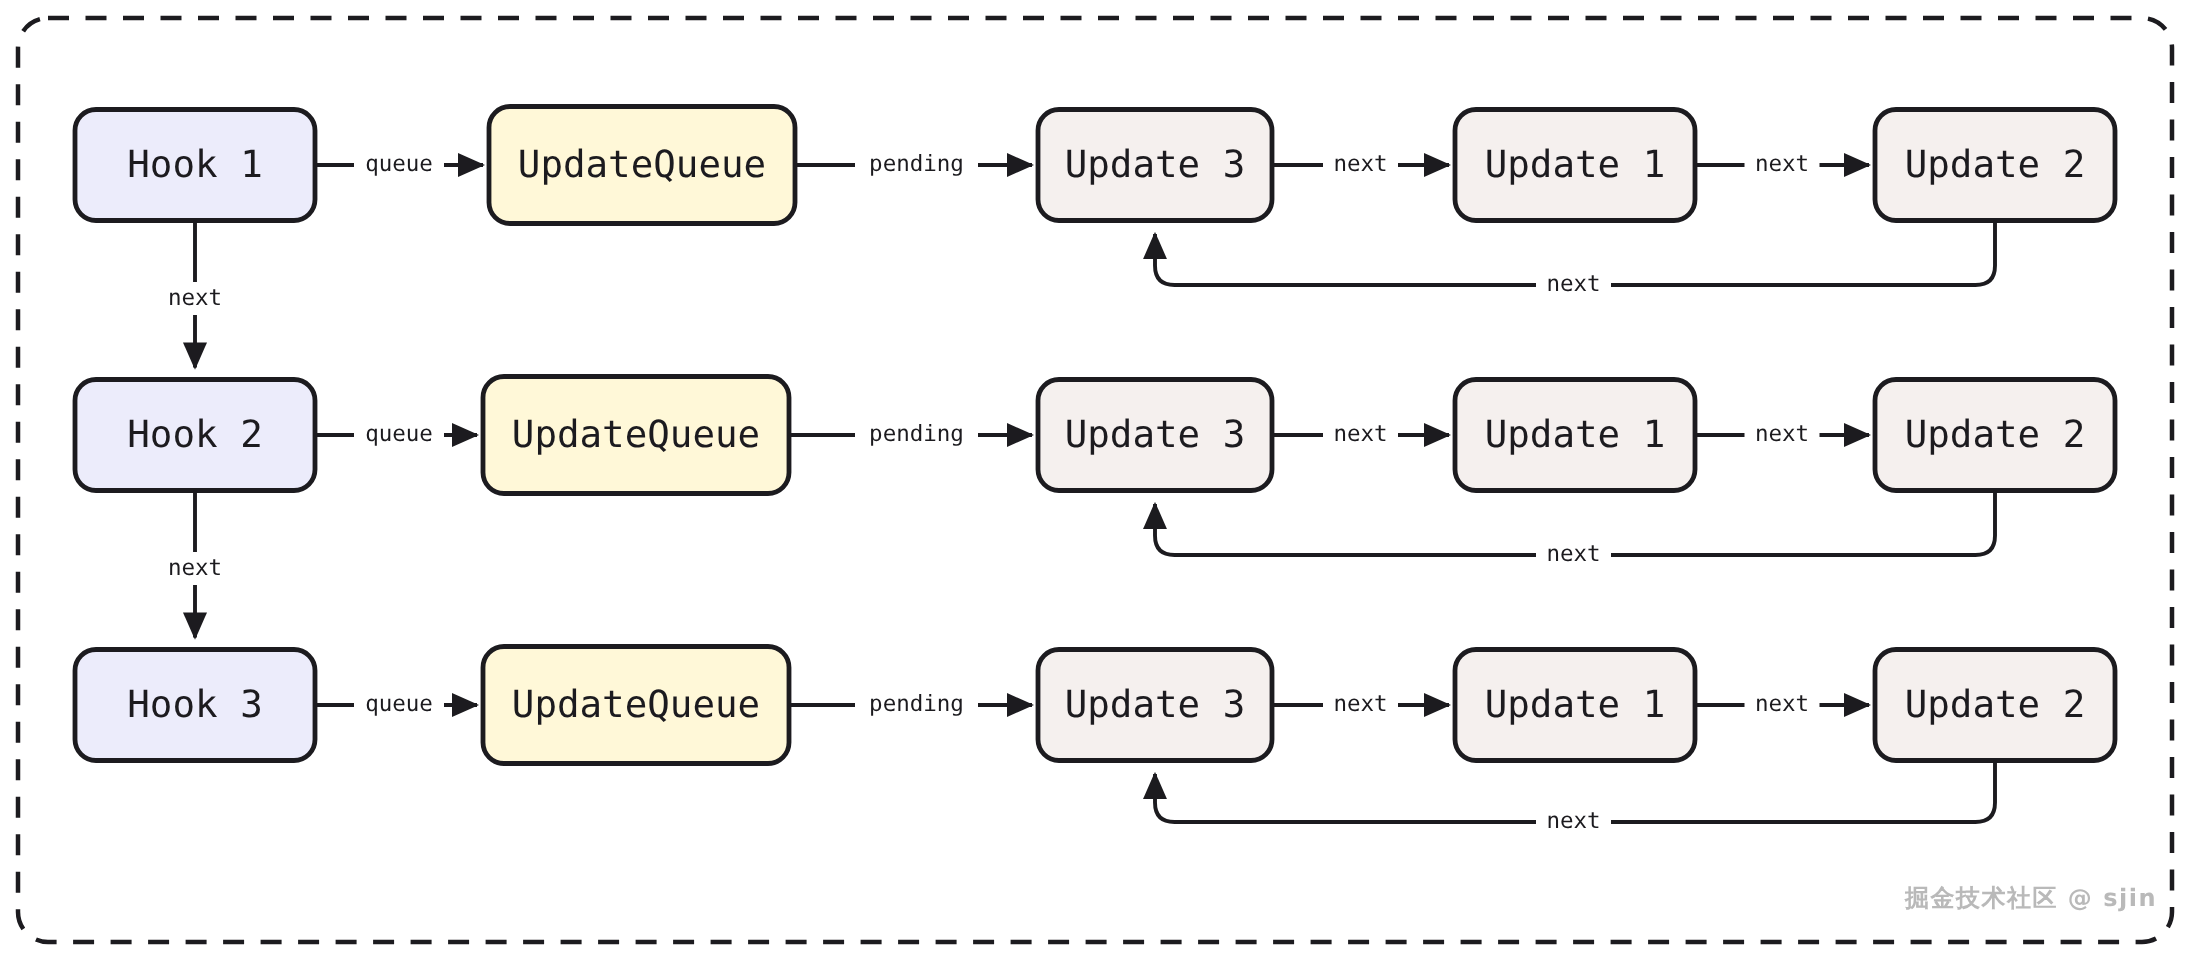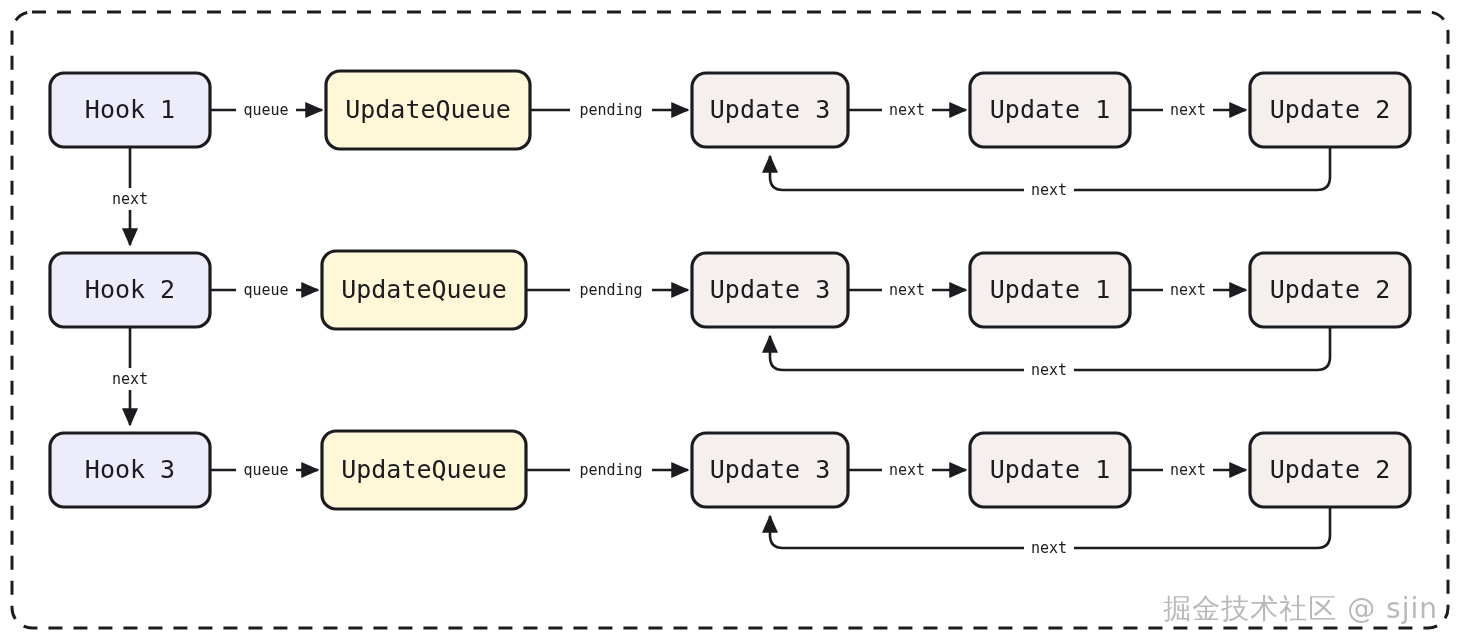--- a/index.html
+++ b/index.html
@@ -56,27 +56,28 @@
   .frame-border {
     fill: none;
     stroke: #1c1b1f;
     stroke-width: 3;
     stroke-dasharray: 14 11;
     stroke-linecap: butt;
   }
   .watermark {
     position: absolute;
     right: 22px;
-    bottom: 12px;
+    bottom: 30px;
     font-family: "DejaVu Sans", sans-serif;
-    font-size: 28px;
+    font-size: 16px;
     color: #b9b9b9;
     letter-spacing: 1px;
     white-space: nowrap;
     user-select: none;
+    font-weight: bold;
   }
 </style>
 </head>
 <body>
 
 <div id="canvas">
 
   <svg id="diagram-svg" viewBox="0 0 1460 640">
     <defs>
       <marker id="arrow" viewBox="0 0 10 10" refX="9.2" refY="5" markerWidth="7" markerHeight="7" orient="auto-start-reverse" markerUnits="strokeWidth">

